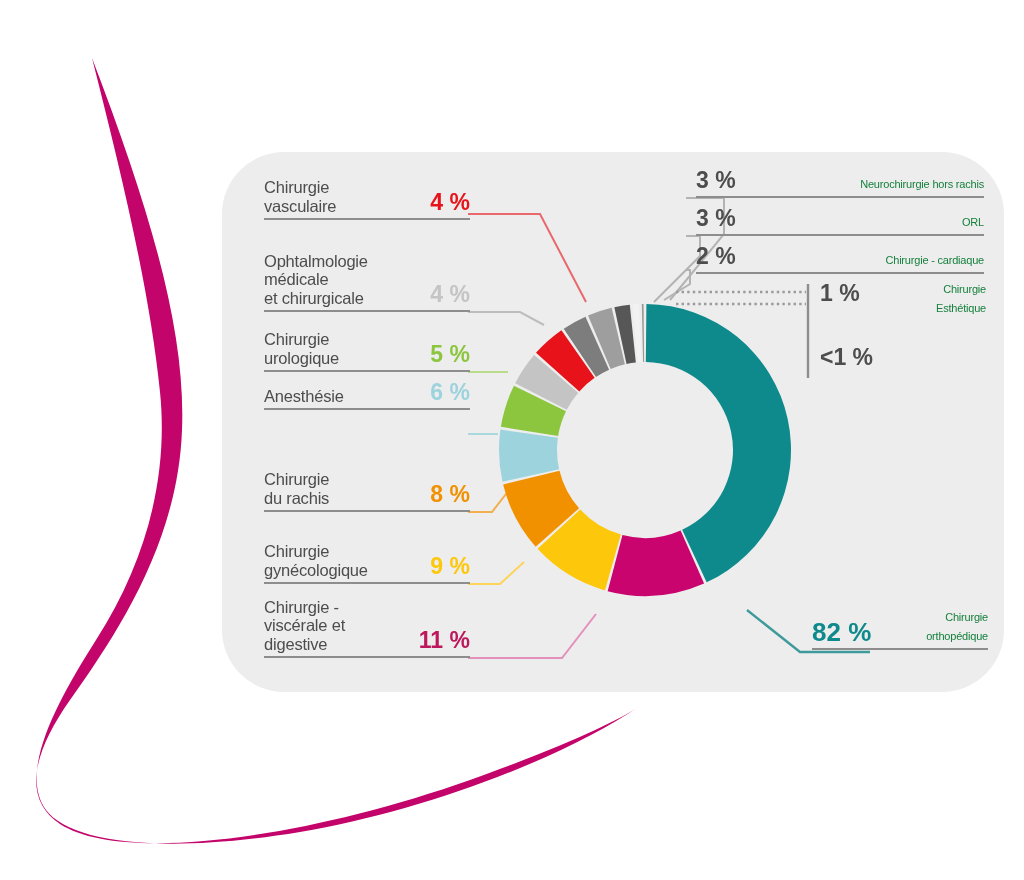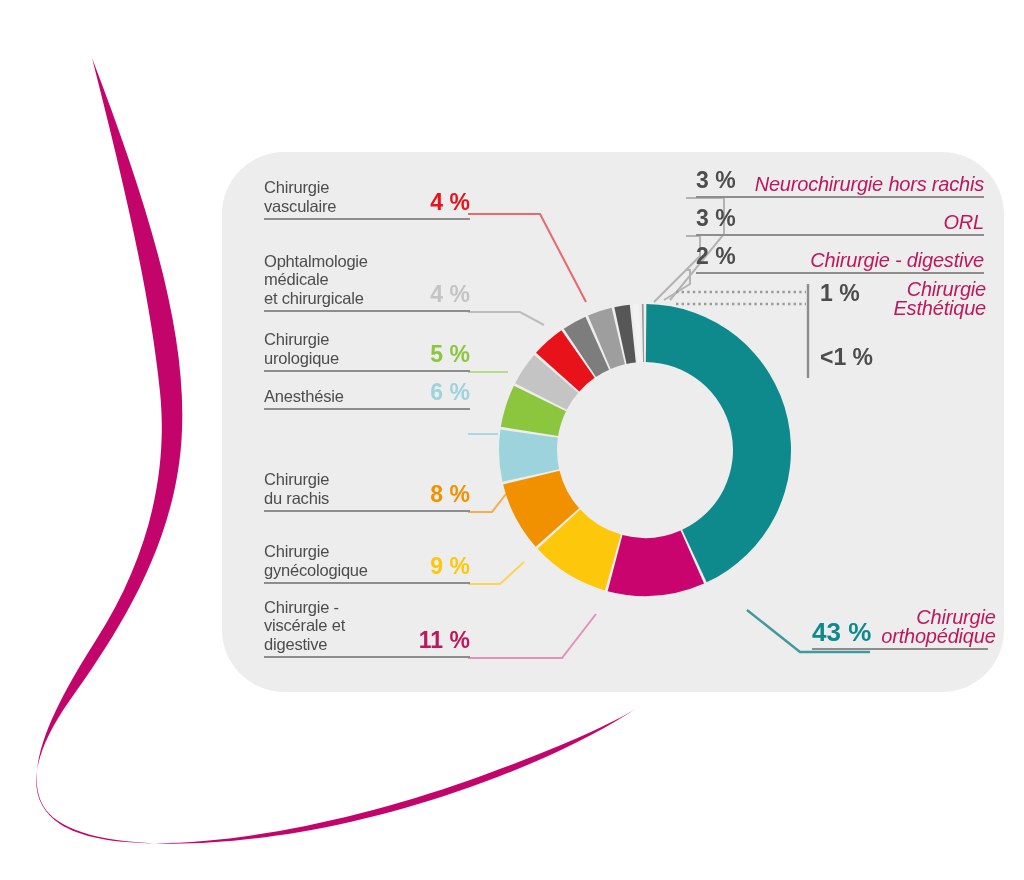--- a/index.html
+++ b/index.html
@@ -42,22 +42,22 @@
   .rrow{
     position:absolute;display:flex;align-items:flex-end;
     border-bottom:2px solid #8d8d8d;
     padding-bottom:3px;box-sizing:border-box;
   }
   .rrow .pc{
     flex:0 0 auto;font-size:23px;font-weight:bold;line-height:23px;
     color:#4d4d4d;white-space:nowrap;padding-bottom:1px;
   }
   .rrow .nm{
-    flex:1 1 auto;color:#be185d;font-size:20px;line-height:18.5px;
-    text-align:right;margin-left:10px;letter-spacing:-0.2px;font-style:italic;
+    flex:1 1 auto;color:#15803d;font-size:11px;line-height:18.5px;
+    text-align:right;margin-left:10px;letter-spacing:-0.2px;
   }
   .noline{border-bottom:none;}
 </style>
 </head>
 <body>
 
 <div id="stage">
 
   <svg id="swoosh" viewBox="0 0 1024 880">
     <path d="M 92,58
@@ -154,30 +154,30 @@
     <span class="nm">Neurochirurgie hors rachis</span>
   </div>
 
   <div class="rrow" style="left:696px;top:198px;width:288px;height:38px;">
     <span class="pc">3 %</span>
     <span class="nm">ORL</span>
   </div>
 
   <div class="rrow" style="left:696px;top:236px;width:288px;height:38px;">
     <span class="pc">2 %</span>
-    <span class="nm">Chirurgie - digestive</span>
+    <span class="nm">Chirurgie - cardiaque</span>
   </div>
 
   <div class="rrow noline" style="left:820px;top:280px;width:166px;height:56px;align-items:flex-start;">
     <span class="pc" style="padding-top:2px;">1 %</span>
     <span class="nm">Chirurgie<br>Esthétique</span>
   </div>
 
   <div class="rrow noline" style="left:820px;top:344px;width:166px;height:80px;align-items:flex-start;">
     <span class="pc" style="padding-top:2px;">&lt;1 %</span>
   </div>
 
   <div class="rrow" style="left:812px;top:596px;width:176px;height:54px;">
-    <span class="pc" style="color:#0f8a8c;font-size:26px;">43 %</span>
+    <span class="pc" style="color:#0f8a8c;font-size:26px;">82 %</span>
     <span class="nm">Chirurgie<br>orthopédique</span>
   </div>
 
 </div>
 
 </body></html>

